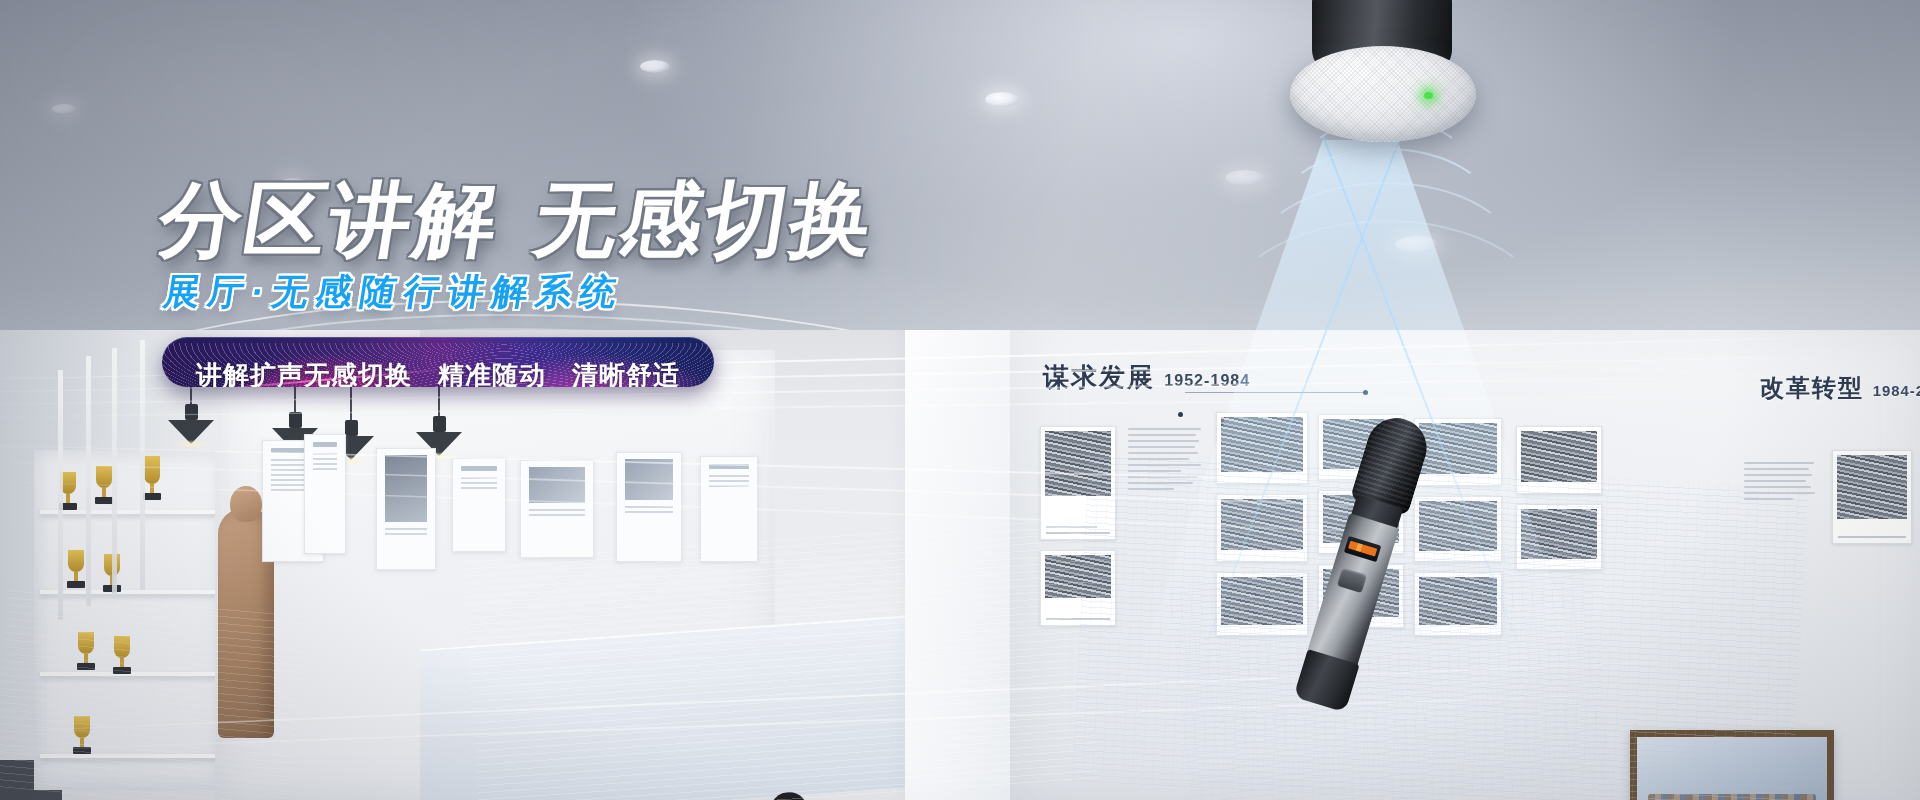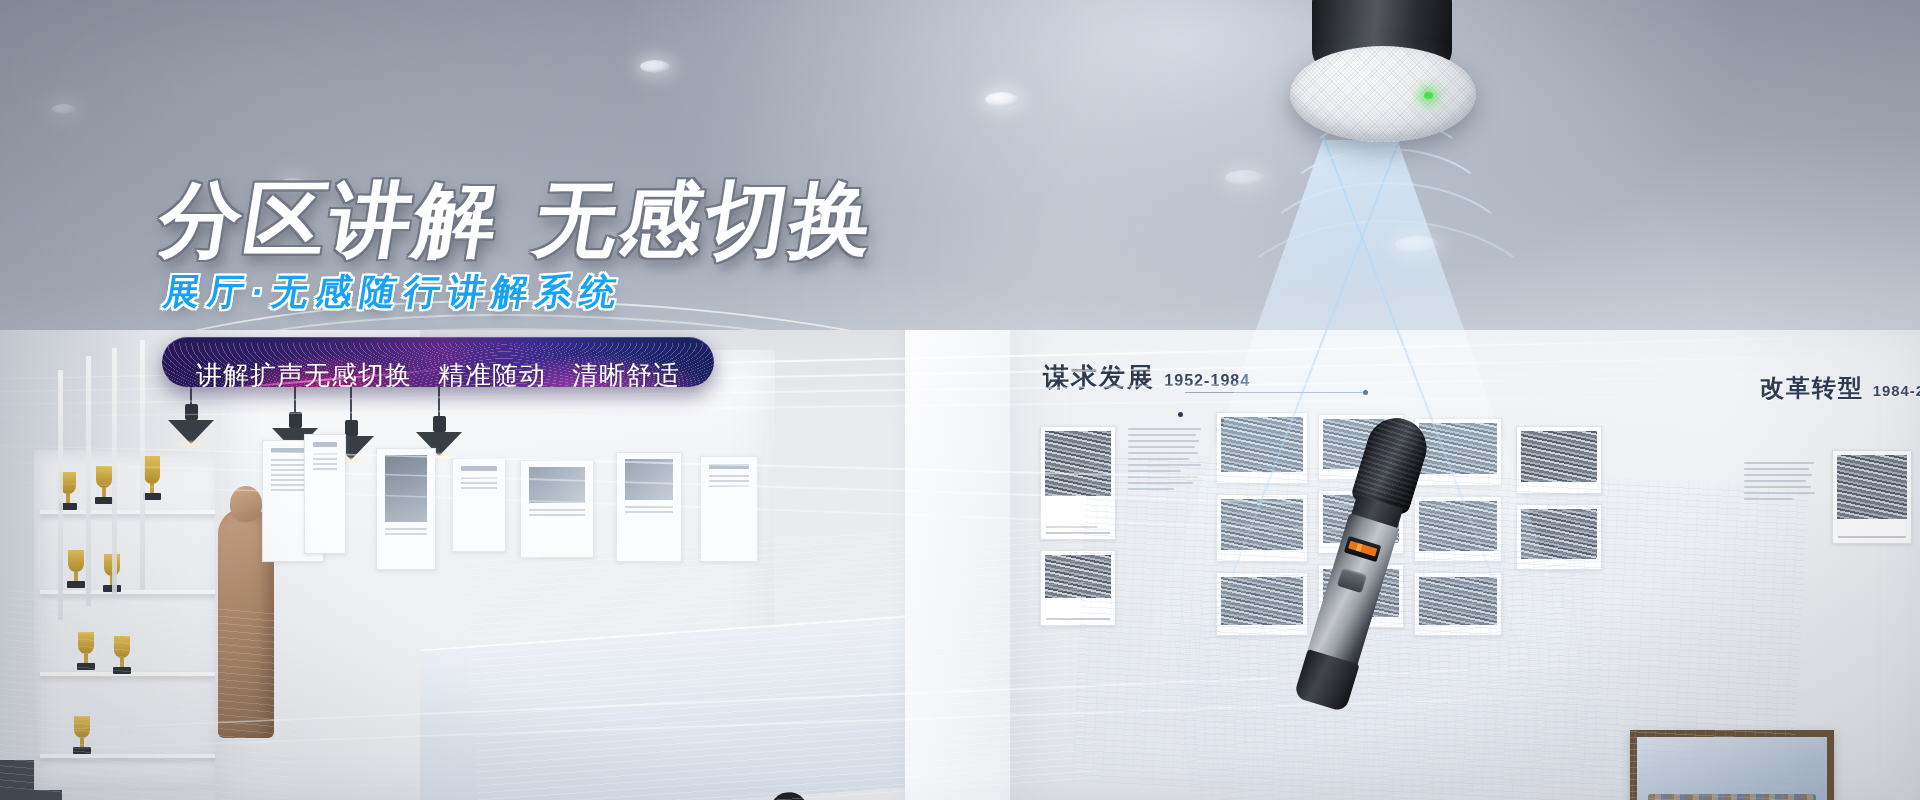--- a/index.html
+++ b/index.html
@@ -339,21 +339,21 @@
       repeating-radial-gradient(ellipse 300px 70px at 60% 0%, rgba(255,160,230,.35) 0 1px, rgba(255,255,255,0) 1px 6px);
     pointer-events:none;
   }
   .pill:after{
     content:"";position:absolute;left:6%;bottom:6px;width:46%;height:2px;
     background:linear-gradient(90deg,rgba(255,80,190,0),rgba(255,120,215,.95),rgba(255,80,190,0));
     transform:rotate(-5deg);
   }
   .pill-text{
     position:relative;z-index:2;
-    color:#ffffff;font-size:26px;font-weight:normal;letter-spacing:1px;
+    color:#ffffff;font-size:26px;font-weight:bold;letter-spacing:1px;
     white-space:nowrap;text-shadow:0 1px 4px rgba(0,0,0,.35);margin-top:28px;
   }
   .pill-text em{font-style:normal;display:inline-block;width:26px;}
 
   
   .vignette{
     position:absolute;inset:0;pointer-events:none;
     background:radial-gradient(ellipse 1250px 680px at 52% 48%, rgba(0,0,0,0) 58%, rgba(45,50,62,.18) 100%);
   }
 </style>

